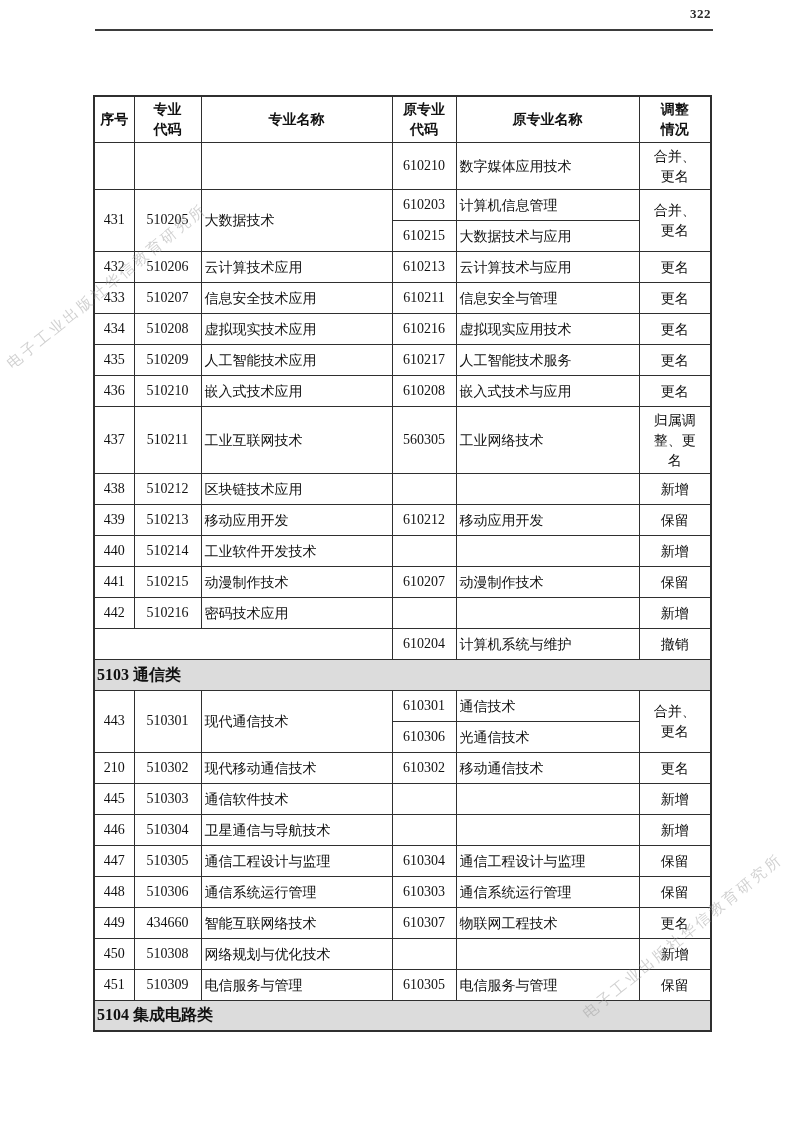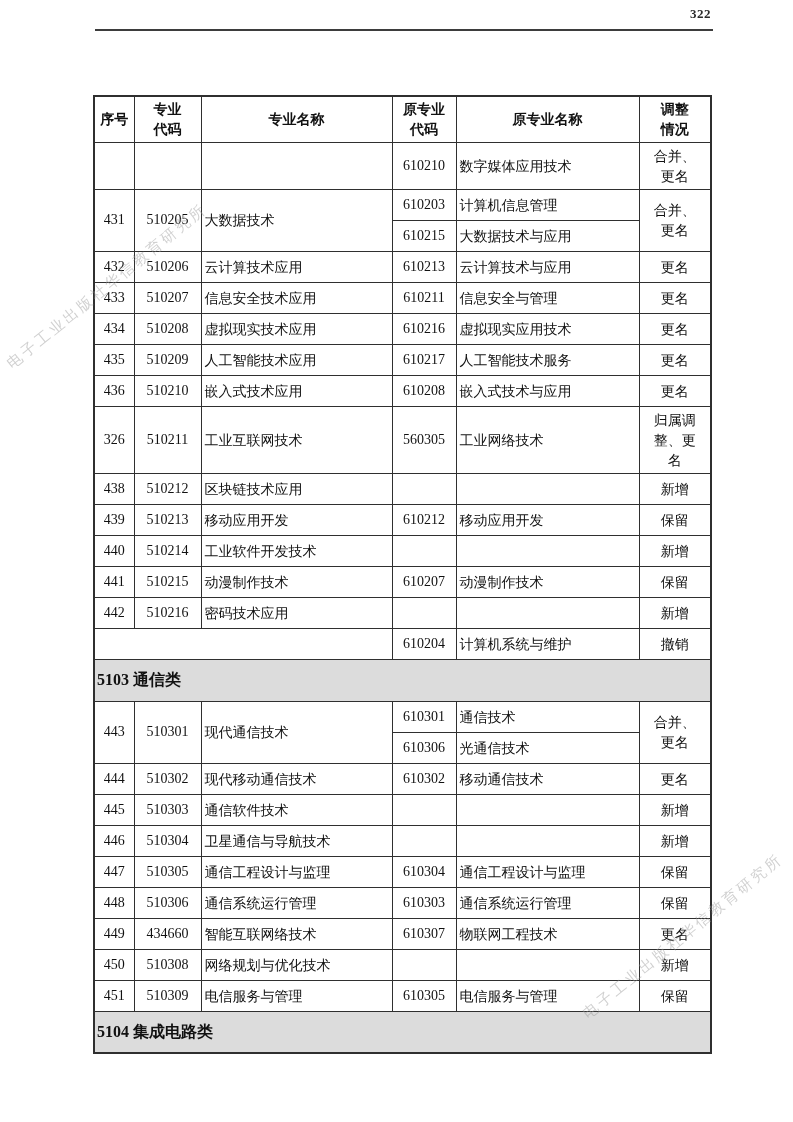--- a/index.html
+++ b/index.html
@@ -88,21 +88,21 @@
   td.c-name, td.c-oldname { text-align: left; }
   td.c-adjust { text-align: center; padding: 3px 12px; }
 
   tr.section-row td {
     background: var(--section-bg, #dcdcdc);
     font-weight: bold;
     font-size: 16px;
     text-align: left;
     padding-left: 2px;
     font-family: "Liberation Serif", "DejaVu Sans", sans-serif;
-    height: 42px;
+    height: 31px;
   }
 </style>
 </head>
 <body>
 
 <div class="page" style="--border-color: #2f2f2f; --rule-color: #3d3d3d; --section-bg: #dcdcdc; --wm-color: #999999; --page-bg: #ffffff;">
 
   <span class="page-number">322</span>
   <div class="header-rule"></div>
 
@@ -186,21 +186,21 @@
         </tr>
         <tr>
           <td class="c-seq" rowspan="1">436</td>
           <td class="c-code" rowspan="1">510210</td>
           <td class="c-name" rowspan="1">嵌入式技术应用</td>
           <td class="c-oldcode">610208</td>
           <td class="c-oldname">嵌入式技术与应用</td>
           <td class="c-adjust" rowspan="1">更名</td>
         </tr>
         <tr>
-          <td class="c-seq" rowspan="1">326</td>
+          <td class="c-seq" rowspan="1">437</td>
           <td class="c-code" rowspan="1">510211</td>
           <td class="c-name" rowspan="1">工业互联网技术</td>
           <td class="c-oldcode">560305</td>
           <td class="c-oldname">工业网络技术</td>
           <td class="c-adjust" rowspan="1">归属调整、更名</td>
         </tr>
         <tr>
           <td class="c-seq" rowspan="1">438</td>
           <td class="c-code" rowspan="1">510212</td>
           <td class="c-name" rowspan="1">区块链技术应用</td>
@@ -255,21 +255,21 @@
           <td class="c-name" rowspan="2">现代通信技术</td>
           <td class="c-oldcode">610301</td>
           <td class="c-oldname">通信技术</td>
           <td class="c-adjust" rowspan="2">合并、更名</td>
         </tr>
         <tr>
           <td class="c-oldcode">610306</td>
           <td class="c-oldname">光通信技术</td>
         </tr>
         <tr>
-          <td class="c-seq" rowspan="1">444</td>
+          <td class="c-seq" rowspan="1">210</td>
           <td class="c-code" rowspan="1">510302</td>
           <td class="c-name" rowspan="1">现代移动通信技术</td>
           <td class="c-oldcode">610302</td>
           <td class="c-oldname">移动通信技术</td>
           <td class="c-adjust" rowspan="1">更名</td>
         </tr>
         <tr>
           <td class="c-seq" rowspan="1">445</td>
           <td class="c-code" rowspan="1">510303</td>
           <td class="c-name" rowspan="1">通信软件技术</td>

